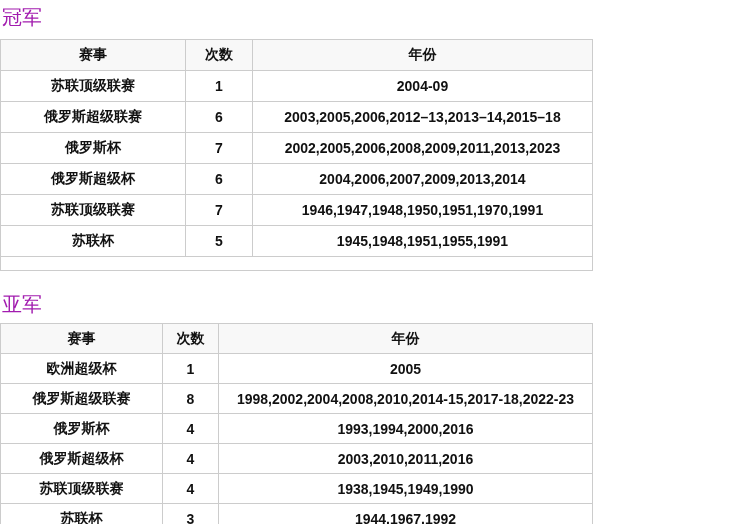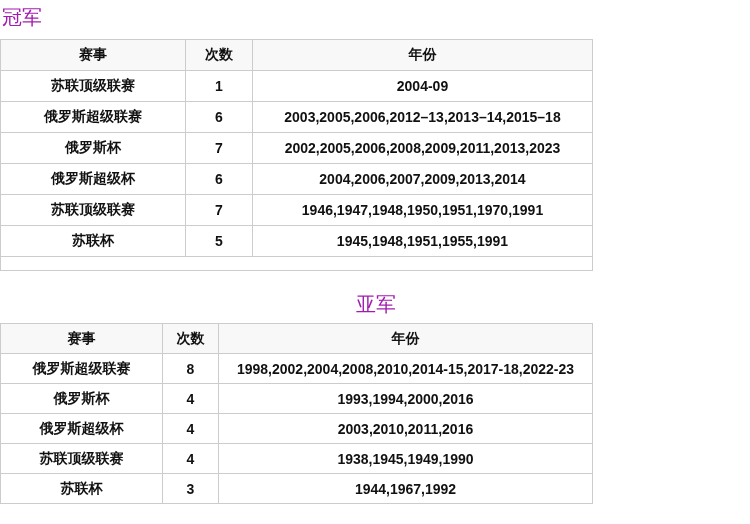--- a/index.html
+++ b/index.html
@@ -16,21 +16,21 @@
 
   h2.section-title {
     font-size: 20px;
     line-height: 24px;
     font-weight: normal;
     color: #a21caf;
     margin: 0 0 0 2px;
     padding: 0;
   }
   #title-champions { margin-top: 5px; }
-  #title-runnersup { margin-top: 21px; text-align: center; }
+  #title-runnersup { margin-top: 21px; }
 
   table.stats-table {
     border-collapse: collapse;
     table-layout: fixed;
     width: 593px;
     background: #ffffff;
   }
   table.t1 { margin-top: 10px; }
   table.t2 { margin-top: 7px; }
 
@@ -131,20 +131,25 @@
       </colgroup>
       <thead>
         <tr>
           <th>赛事</th>
           <th>次数</th>
           <th>年份</th>
         </tr>
       </thead>
       <tbody>
           <tr>
+            <td>欧洲超级杯</td>
+            <td>1</td>
+            <td>2005</td>
+          </tr>
+          <tr>
             <td>俄罗斯超级联赛</td>
             <td>8</td>
             <td>1998,2002,2004,2008,2010,2014-15,2017-18,2022-23</td>
           </tr>
           <tr>
             <td>俄罗斯杯</td>
             <td>4</td>
             <td>1993,1994,2000,2016</td>
           </tr>
           <tr>

